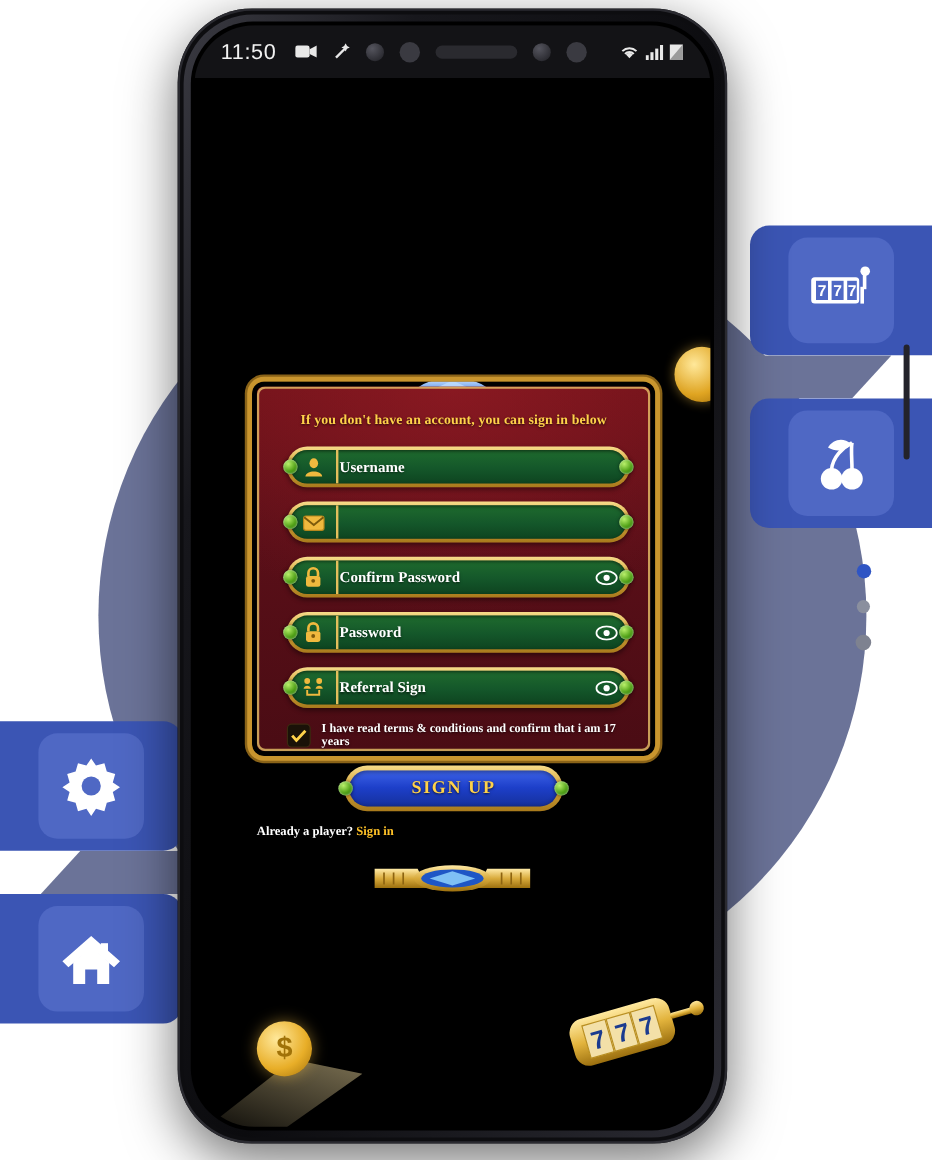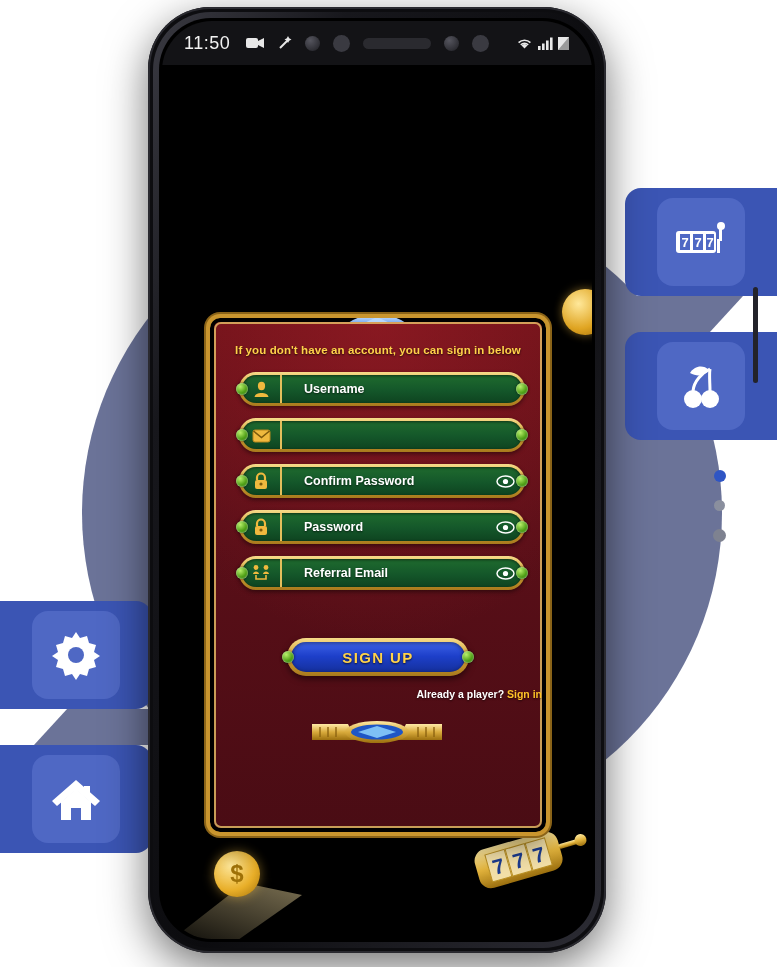--- a/index.html
+++ b/index.html
@@ -132,28 +132,28 @@
               color:#a07208; font-size:24px; font-weight:bold; }
   .coin-ray { position:absolute; left:20px; top:862px; width:120px; height:66px;
               background:linear-gradient(200deg, rgba(225,205,150,.55), rgba(180,160,110,.05));
               clip-path:polygon(52% 0%, 100% 18%, 36% 100%, 0% 74%); z-index:2; }
 
   
   .slotmachine { position:absolute; left:300px; top:800px; width:128px; height:78px;
                  z-index:4; }
 
   
-  .panel { position:absolute; left:48px; top:297px; width:336px; height:514px;
+  .panel { position:absolute; left:48px; top:297px; width:336px; height:312px;
            border-radius:10px; z-index:8;
            background:
              radial-gradient(ellipse 120% 90% at 50% 0%, rgba(160,30,40,.55), transparent 70%),
              linear-gradient(180deg,#6d1219 0%,#5a0f18 40%,#4a0c14 100%);
            border:4px solid transparent;
            background-clip:padding-box;
-           box-shadow:0 0 0 4px #c9952e, 0 0 0 6px #8a6318, 0 10px 30px rgba(0,0,0,.55); }
+           box-shadow:0 0 0 4px #c9952e, 0 0 0 6px #8a6318, 0 10px 30px rgba(0,0,0,.55);font-family:Liberation Serif, serif; }
   .panel-gold-in { position:absolute; inset:0; border-radius:7px;
                    box-shadow:inset 0 0 0 2px rgba(242,206,110,.75); pointer-events:none; }
 
   .panel-title { position:absolute; left:0; right:0; top:22px; text-align:center;
                  color:#ffd24a; font-size:11.5px; font-weight:bold;
                  text-shadow:0 1px 2px rgba(0,0,0,.75); letter-spacing:.1px; }
 
   
   .fields { position:absolute; left:25px; top:50px; width:286px; }
   .field { position:relative; height:34px; margin-bottom:12px;
@@ -161,21 +161,21 @@
            background:linear-gradient(180deg,#f7dc8a 0%,#d4a43a 45%,#a87a1c 100%);
            padding:3px; display:flex; align-items:center;
            box-shadow:0 2px 4px rgba(0,0,0,.45); }
   .field-inner { flex:1; height:100%; border-radius:15px; display:flex;
                  align-items:center; overflow:hidden;
                  background:linear-gradient(180deg,#1f6b2e 0%,#14572a 55%,#0e4420 100%);
                  box-shadow:inset 0 1px 3px rgba(0,0,0,.55); }
   .field-ico { width:40px; height:100%; display:flex; align-items:center;
                justify-content:center; border-right:2px solid #e3bf5c; }
   .field-label { flex:1; color:#ffffff; font-size:12.5px; font-weight:bold;
-                 padding-left:22px; text-shadow:0 1px 2px rgba(0,0,0,.6); }
+                 padding-left:1px; text-shadow:0 1px 2px rgba(0,0,0,.6); }
   .field-eye { width:34px; display:flex; align-items:center; justify-content:center; }
   .gem { position:absolute; width:12px; height:12px; border-radius:50%;
          background:radial-gradient(circle at 35% 30%, #b8f06a, #4fa016 55%, #236a08);
          box-shadow:0 0 3px rgba(0,0,0,.6), inset 0 0 2px rgba(255,255,255,.7);
          top:50%; transform:translateY(-50%); z-index:3; }
   .gem.l { left:-3px; } .gem.r { right:-3px; }
 
   
   .terms { position:absolute; left:25px; top:280px; width:290px;
            display:flex; align-items:center; gap:9px; }
@@ -192,21 +192,21 @@
             background:linear-gradient(180deg,#f7dc8a 0%,#d4a43a 45%,#a87a1c 100%);
             padding:4px; cursor:pointer;
             box-shadow:0 3px 6px rgba(0,0,0,.5); }
   .signup-inner { width:100%; height:100%; border-radius:15px;
             background:linear-gradient(180deg,#3d63e8 0%,#1d3fc9 48%,#15309c 100%);
             display:flex; align-items:center; justify-content:center;
             box-shadow:inset 0 1px 4px rgba(0,0,0,.45); }
   .signup-text { color:#ffd24a; font-size:15px; font-weight:bold; letter-spacing:1.4px;
                  text-shadow:0 1px 2px rgba(0,0,0,.7); }
 
-  .already { position:absolute; left:0; right:0; top:366px; text-align:right;
+  .already { position:absolute; left:0; right:0; top:366px; text-align:left;
              color:#ffffff; font-size:10.5px; font-weight:bold;
              text-shadow:0 1px 2px rgba(0,0,0,.6); }
   .already a { color:#ffc227; text-decoration:none; }
 
   
   .ornament { position:absolute; left:50%; top:697px; transform:translateX(-50%);
               width:130px; height:30px; z-index:9; }
 </style>
 </head>
 <body>
@@ -450,31 +450,39 @@
             <div class="field-inner">
               <span class="field-ico">
                 <svg width="20" height="18" viewBox="0 0 20 18">
                   <circle cx="5" cy="3.5" r="2.4" fill="#f0b93e"></circle>
                   <path d="M2 10 C2.3 6.6 7.7 6.6 8 10Z" fill="#f0b93e"></path>
                   <circle cx="15" cy="3.5" r="2.4" fill="#f0b93e"></circle>
                   <path d="M12 10 C12.3 6.6 17.7 6.6 18 10Z" fill="#f0b93e"></path>
                   <polyline points="5,11 5,15 15,15 15,11" fill="none" stroke="#f0b93e" stroke-width="1.6"></polyline>
                 </svg>
               </span>
-              <span class="field-label">Referral Email</span>
+              <span class="field-label">Referral Sign</span>
               <span class="field-eye">
                 <svg width="19" height="13" viewBox="0 0 19 13">
                   <ellipse cx="9.5" cy="6.5" rx="8.5" ry="5.5" fill="none" stroke="#fff" stroke-width="1.5"></ellipse>
                   <circle cx="9.5" cy="6.5" r="2.6" fill="#fff"></circle>
                 </svg>
               </span>
             </div>
           </div>
         </div>
 
+        <div class="terms">
+          <span class="checkbox">
+            <svg width="14" height="11" viewBox="0 0 14 11">
+              <polyline points="1.5,5 5,9 12.5,1" fill="none" stroke="#ffd24a" stroke-width="2.4"></polyline>
+            </svg>
+          </span>
+          <span class="terms-text">I have read terms &amp; conditions and confirm that i am 17 years</span>
+        </div>
 
         <div class="signup-wrap">
           <div class="signup">
             <span class="gem l" style="left:-5px;"></span>
             <span class="gem r" style="right:-5px;"></span>
             <div class="signup-inner">
               <span class="signup-text">SIGN UP</span>
             </div>
           </div>
         </div>

